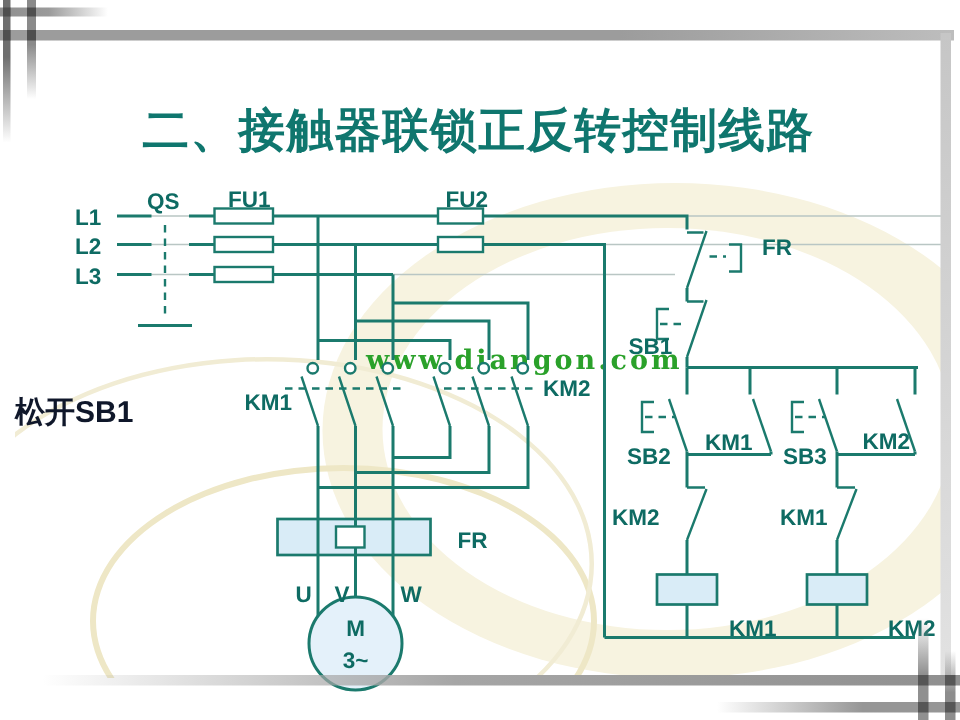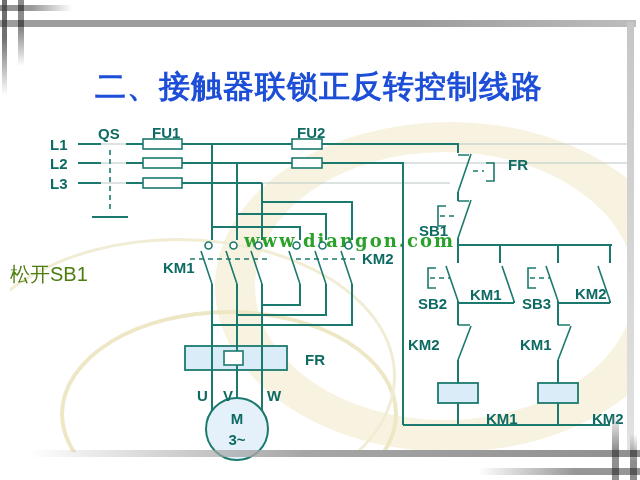--- a/index.html
+++ b/index.html
@@ -20,23 +20,23 @@
   #tl-v2{left:18px;top:0;width:6px;height:66px;background:linear-gradient(to bottom,#8a8a8a 45%,rgba(150,150,150,0));}
   .xsq{position:absolute;background:#4f4f4f;z-index:4;}
   #edge-r{left:627px;top:22px;width:7px;height:430px;background:linear-gradient(to bottom,#c6c6c6,#e2e2e2);}
   #br-h1{left:28px;top:450px;width:612px;height:7px;background:linear-gradient(to right,rgba(162,162,162,0),#a6a6a6 45%,#8f8f8f);}
   #br-h2{left:478px;top:468px;width:162px;height:7px;background:linear-gradient(to right,rgba(150,150,150,0),#969696 60%);}
   #br-v1{left:612px;top:412px;width:7px;height:68px;background:linear-gradient(to bottom,rgba(150,150,150,0),#909090 55%);}
   #br-v2{left:630px;top:434px;width:7px;height:46px;background:linear-gradient(to bottom,rgba(150,150,150,0),#8d8d8d 60%);}
   .brsq{position:absolute;background:#565656;z-index:4;width:7px;height:7px;}
   
   #title{position:absolute;left:95px;top:66px;z-index:2;font-size:31px;font-weight:bold;
-         color:#1d4ed8;letter-spacing:1px;white-space:nowrap;}
-  #release-note{position:absolute;left:10px;top:261px;z-index:2;font-size:20px;font-weight:normal;
-         color:#4d7c0f;white-space:nowrap;}
+         color:#0f766e;letter-spacing:1px;white-space:nowrap;}
+  #release-note{position:absolute;left:10px;top:261px;z-index:2;font-size:20px;font-weight:bold;
+         color:#0f172a;white-space:nowrap;}
   #watermark{position:absolute;left:244px;top:230px;z-index:2;font-size:18px;font-weight:bold;
          font-family:"DejaVu Serif",serif;color:#2aa12a;letter-spacing:2px;white-space:nowrap;}
   
   #circuit{position:absolute;left:0;top:0;z-index:2;}
   #circuit text{font-family:"Liberation Sans",sans-serif;font-weight:bold;font-size:15px;fill:#0e6b63;}
   .wire{stroke:#1b7a6d;stroke-width:2;fill:none;}
   .thin{stroke:#b9c6c4;stroke-width:1;fill:none;}
   .dash{stroke:#1b7a6d;stroke-width:1.6;fill:none;stroke-dasharray:5 4;}
   .sym{stroke:#1b7a6d;stroke-width:1.6;fill:none;}
   .box{stroke:#1b7a6d;stroke-width:1.6;fill:#ffffff;}

